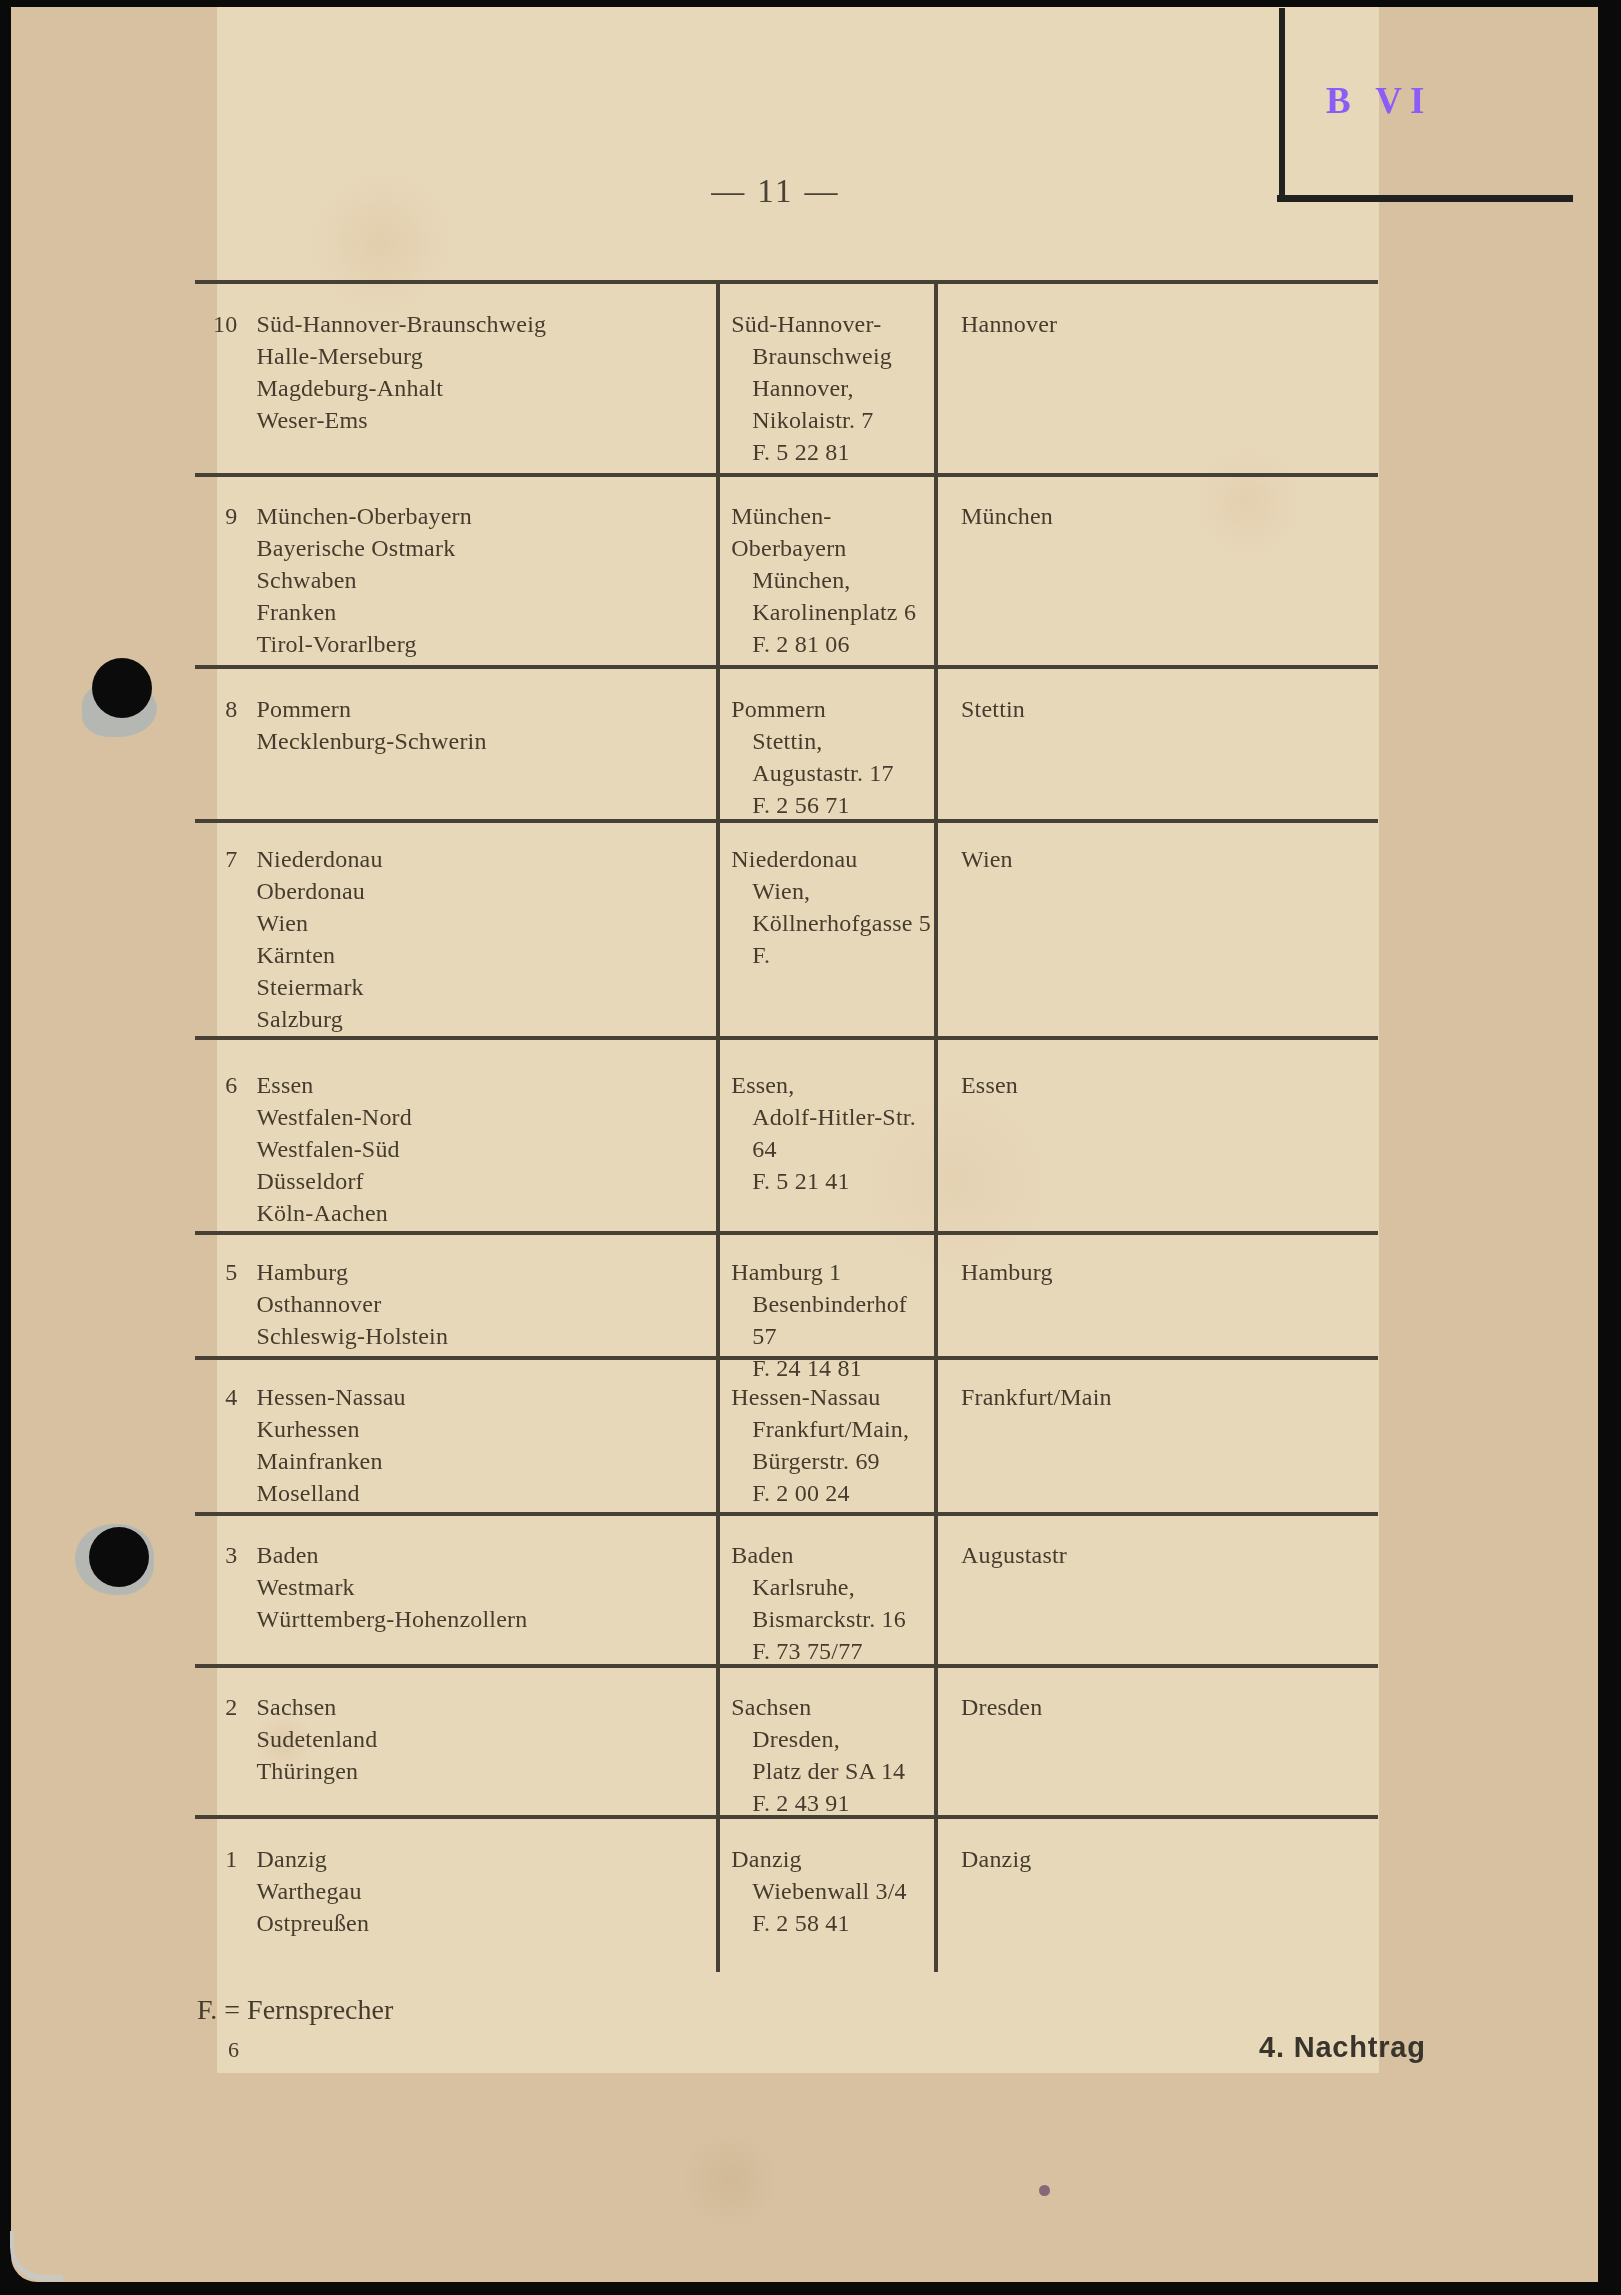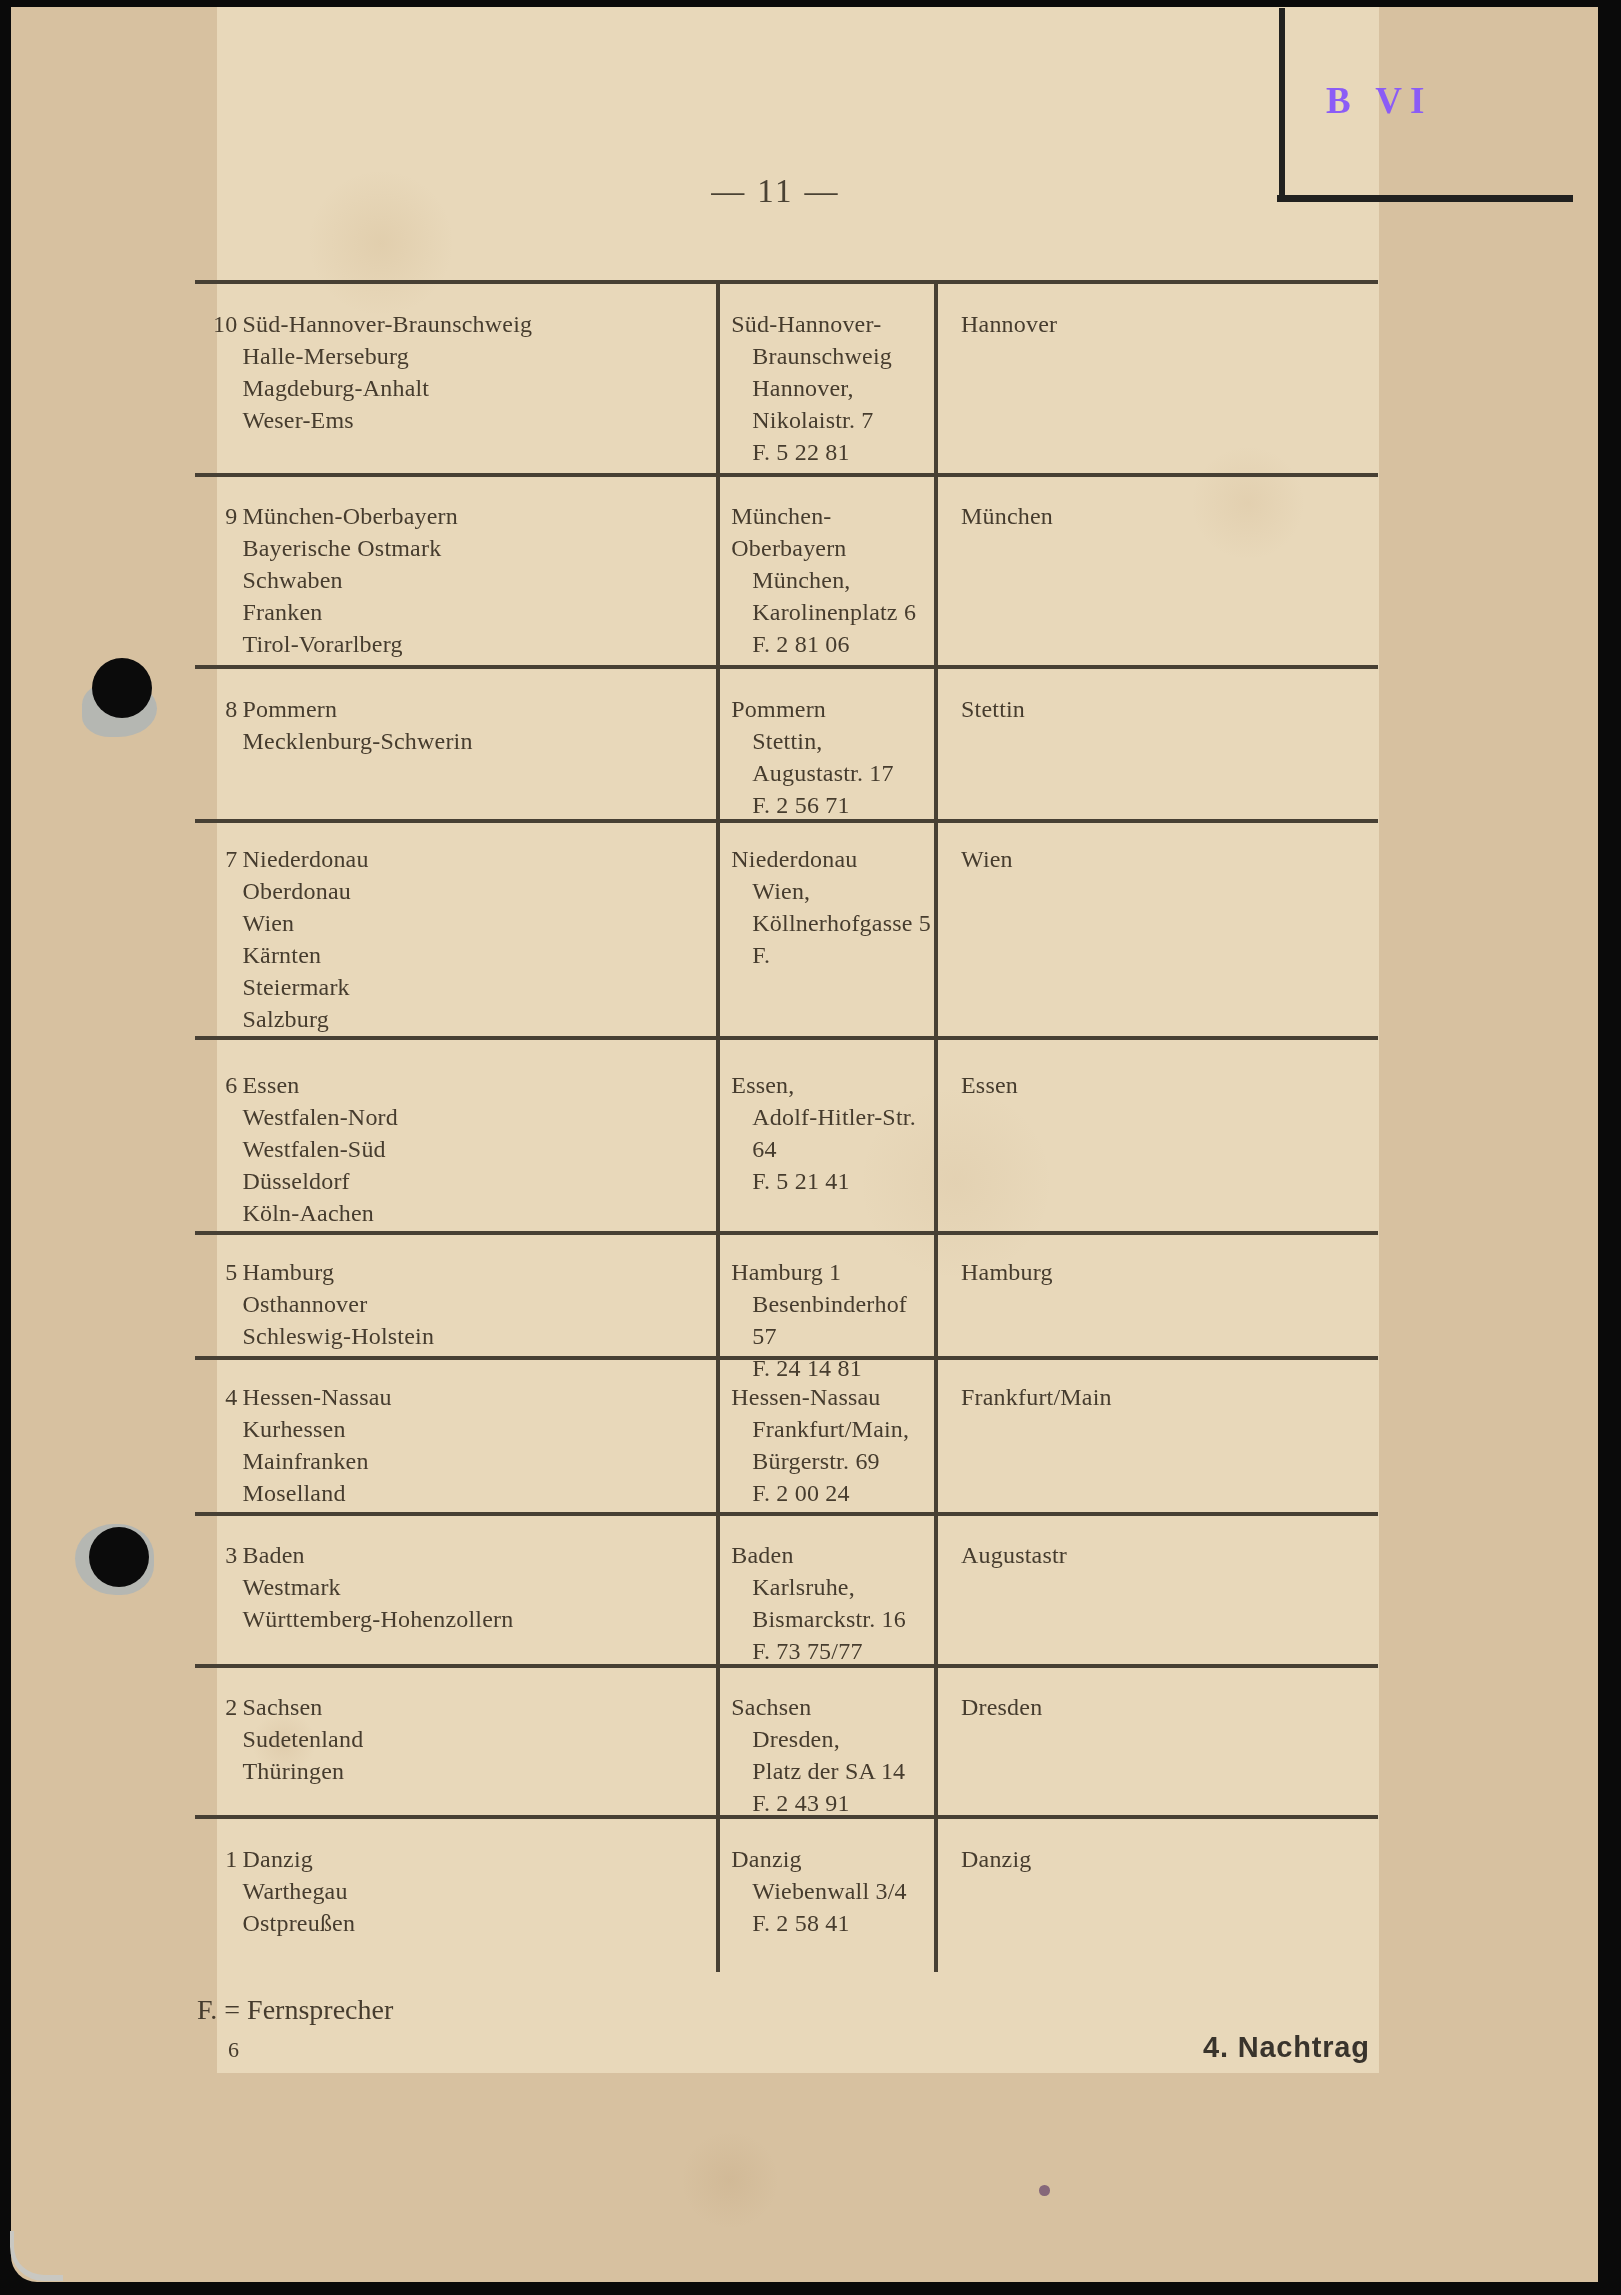--- a/index.html
+++ b/index.html
@@ -45,27 +45,27 @@
     position:absolute;left:1326px;top:79px;
     font-size:37px;font-weight:bold;letter-spacing:8px;color:#8b5cf6;
   }
   
   .table{position:absolute;left:195px;top:280px;width:1183px;font-size:24px;line-height:32px;letter-spacing:0.2px;}
   .row{display:flex;box-sizing:border-box;border-top:4px solid var(--rule);justify-content:space-between;}
   .c1{box-sizing:border-box;width:525px;border-right:4px solid var(--rule);display:flex;padding-top:var(--pt,23px);padding-left:6.5px;}
   .c2{box-sizing:border-box;width:218px;border-right:4px solid var(--rule);padding-top:var(--pt,23px);padding-left:11.3px;}
   .c3{box-sizing:border-box;flex:1;padding-top:var(--pt,23px);padding-left:23px;}
   .num{flex:none;width:36px;text-align:right;}
-  .names{margin-left:5px;}
+  .names{margin-left:19px;}
   .c2 .cont{padding-left:21px;}
   
   .footnote{position:absolute;left:197px;top:1986px;font-size:28px;margin-top:8px;}
   .sheet-number{position:absolute;left:228px;top:2037px;font-size:22px;}
   .nachtrag{
-    position:absolute;left:1203px;top:2031px;
+    position:absolute;left:1259px;top:2031px;
     font-family:"Liberation Sans", sans-serif;font-weight:bold;
     font-size:29px;letter-spacing:0.8px;color:#39342c;
   }
   
   .ring{position:absolute;background:#b5b7b2;}
   .ring-1{left:82px;top:682px;width:75px;height:55px;border-radius:46% 54% 58% 42%;}
   .ring-2{left:75px;top:1524px;width:79px;height:71px;border-radius:52% 48% 45% 55%;}
   .hole{position:absolute;width:60px;height:60px;border-radius:50%;background:#0b0b0b;}
   .hole-1{left:92px;top:658px;}
   .hole-2{left:89px;top:1527px;}

